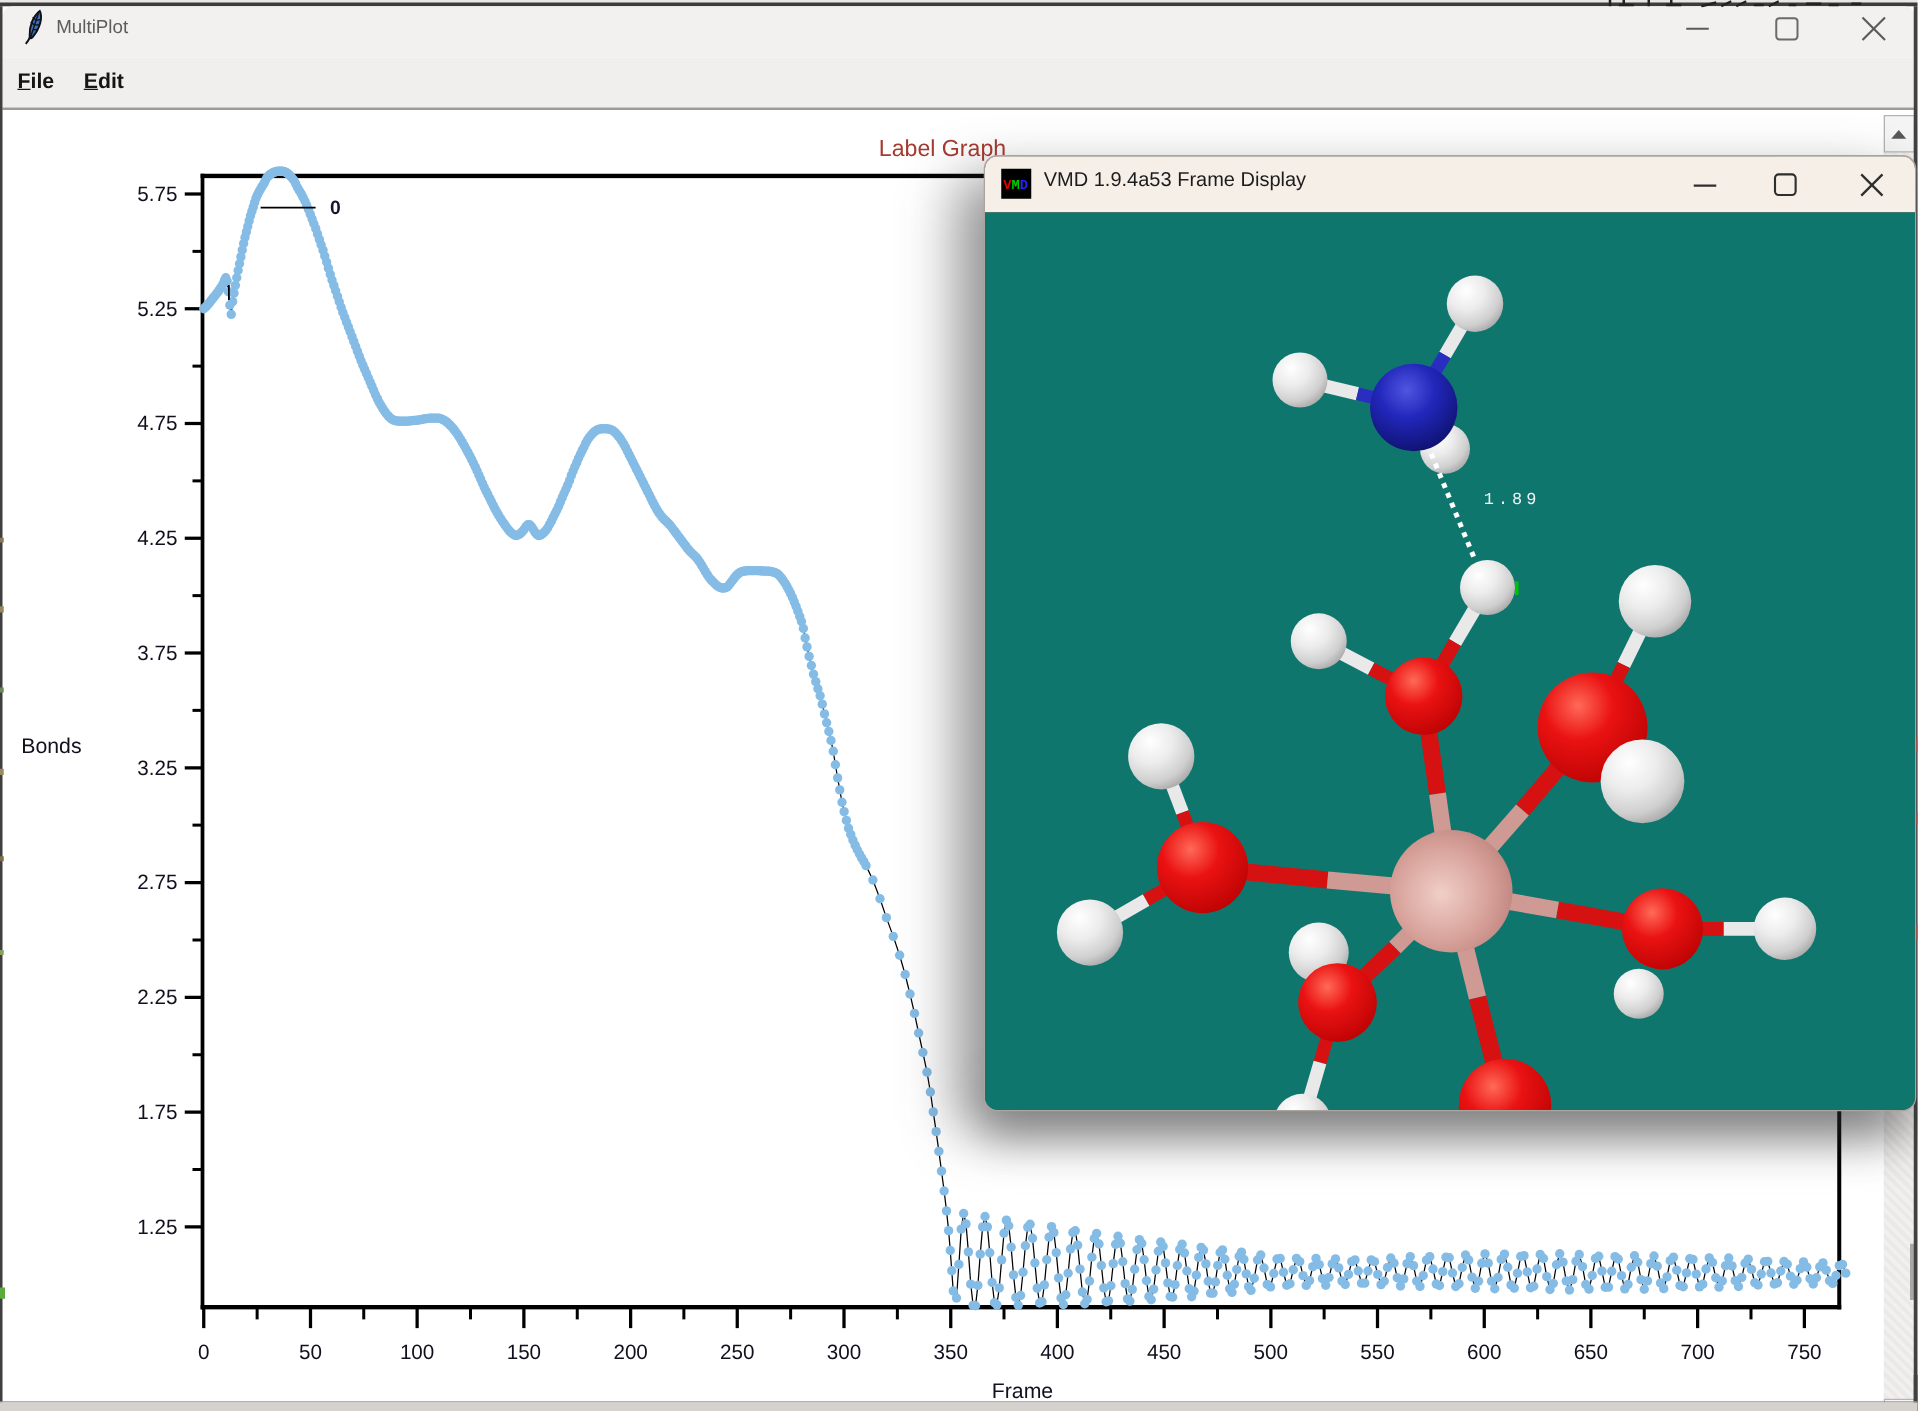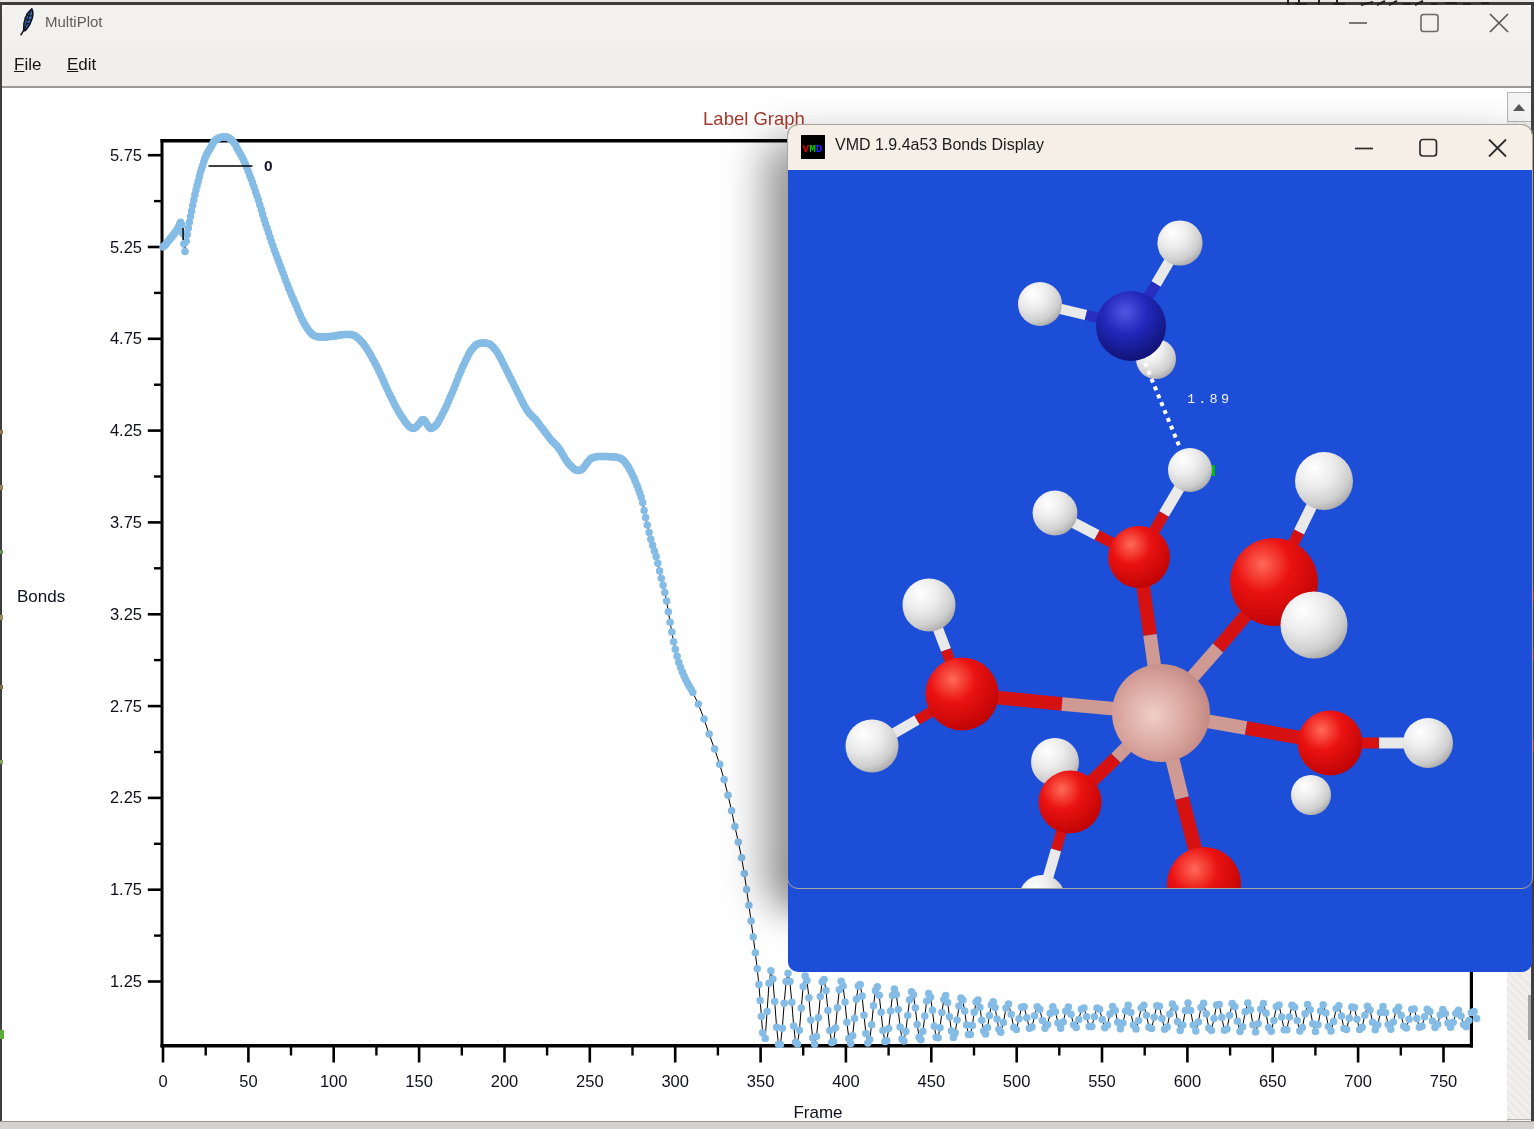--- a/index.html
+++ b/index.html
@@ -5,21 +5,21 @@
 * { margin:0; padding:0; box-sizing:border-box; }
 html,body { width:1534px; height:1129px; overflow:hidden;
   font-family:"Liberation Sans", sans-serif; background:#fff; }
 .abs { position:absolute; }
 #topstrip { left:0; top:0; width:1534px; height:5px; background:#e9e7e5; }
 #topline { left:0; top:2px; width:1534px; height:3px; background:#3c3c3c; }
 #titlebar { left:2px; top:5px; width:1530px; height:41px; background:#f2f1f0;
   border-radius:8px 8px 0 0; }
 #apptitle { left:45px; top:13px; font-size:15px; color:#5d5d5d; }
 #menubar { left:2px; top:46px; width:1530px; height:40px; background:#f0efee; }
-.menuitem { position:absolute; top:9px; font-size:17px; color:#151515; }
+.menuitem { position:absolute; top:9px; font-size:17px; color:#151515;font-weight:bold; }
 #menusep { left:2px; top:86px; width:1530px; height:2px; background:#9b9b9b; }
 #leftedge { left:0; top:5px; width:2px; height:1117px; background:#3f3f3f; }
 #rightedge { left:1531px; top:5px; width:3px; height:1124px; background:#414141; }
 #botline { left:0; top:1121px; width:1534px; height:1px; background:#9a9793; }
 #botstrip { left:0; top:1122px; width:1534px; height:7px; background:#d5d2ce; }
 
 
 .wctl { position:absolute; }
 
 
@@ -44,22 +44,22 @@
   background:rgba(42,42,42,0.52); border-radius:14px; filter:blur(22px); }
 #vmdshB { left:788px; top:870px; width:744px; height:40px;
   background:rgba(42,42,42,0.30); border-radius:12px; filter:blur(16px); }
 #vmdbar { position:absolute; left:0; top:0; width:744px; height:45px;
   background:#f6efe7; border-radius:10px 10px 0 0;}
 #vmdicon { position:absolute; left:13px; top:10px; width:24px; height:24px;
   background:#000; }
 #vmdtitle { position:absolute; left:47px; top:11px; font-size:16px; color:#1c1c1c; }
 #vmdoutline { left:787px; top:124px; width:746px; height:765px;
   border:1.5px solid #aaa49c; border-radius:11px; pointer-events:none; }
-#vmdgl { position:absolute; left:0; top:45px; width:744px; height:802px;
-  background:#1d4ed8; border-radius:0 0 10px 10px; }
+#vmdgl { position:absolute; left:0; top:45px; width:744px; height:718px;
+  background:#0f766e; border-radius:0 0 10px 10px; }
 </style>
 </head>
 <body>
 <div class="abs" id="topstrip"></div>
 <div class="abs" id="topline"></div>
 <div class="abs" id="titlebar"></div>
 
 <svg class="abs" style="left:14px;top:6px" width="26" height="32" viewBox="0 0 26 32">
   <g transform="rotate(18 13 16)">
     <path d="M13.5 2 C17.5 6 18 15.5 14.5 23.5 C13.6 25.5 12.8 25.5 12 23.5 C9 16 10 7 13.5 2 Z" fill="#3f6fb5" stroke="#10131c" stroke-width="1.6"></path>
@@ -927,21 +927,21 @@
 
 <div class="abs" id="vmd">
   <div id="vmdbar"></div>
   <div id="vmdicon">
     <svg width="24" height="24" viewBox="0 0 24 24">
       <text x="1.6" y="16.5" font-family="Liberation Mono, monospace" font-size="11" font-weight="bold" fill="#e00000">V</text>
       <text x="8.2" y="16.5" font-family="Liberation Mono, monospace" font-size="11" font-weight="bold" fill="#00cc00">M</text>
       <text x="14.8" y="16.5" font-family="Liberation Mono, monospace" font-size="11" font-weight="bold" fill="#2222ff">D</text>
     </svg>
   </div>
-  <div id="vmdtitle">VMD 1.9.4a53 Bonds Display</div>
+  <div id="vmdtitle">VMD 1.9.4a53 Frame Display</div>
   <svg class="wctl" style="position:absolute;left:555px;top:8px" width="180" height="30" viewBox="0 0 180 30">
     <line x1="12" y1="15.5" x2="30" y2="15.5" stroke="#2e2e2e" stroke-width="1.7"></line>
     <rect x="77" y="6.5" width="16.5" height="16.5" rx="3" fill="none" stroke="#2e2e2e" stroke-width="1.7"></rect>
     <line x1="146" y1="6.5" x2="163" y2="23.5" stroke="#2e2e2e" stroke-width="1.8"></line>
     <line x1="163" y1="6.5" x2="146" y2="23.5" stroke="#2e2e2e" stroke-width="1.8"></line>
   </svg>
   <div id="vmdgl">
     <svg width="744" height="718" viewBox="0 0 744 718">
 <defs>
 <radialGradient id="gw" cx="0.34" cy="0.28" r="0.78">

